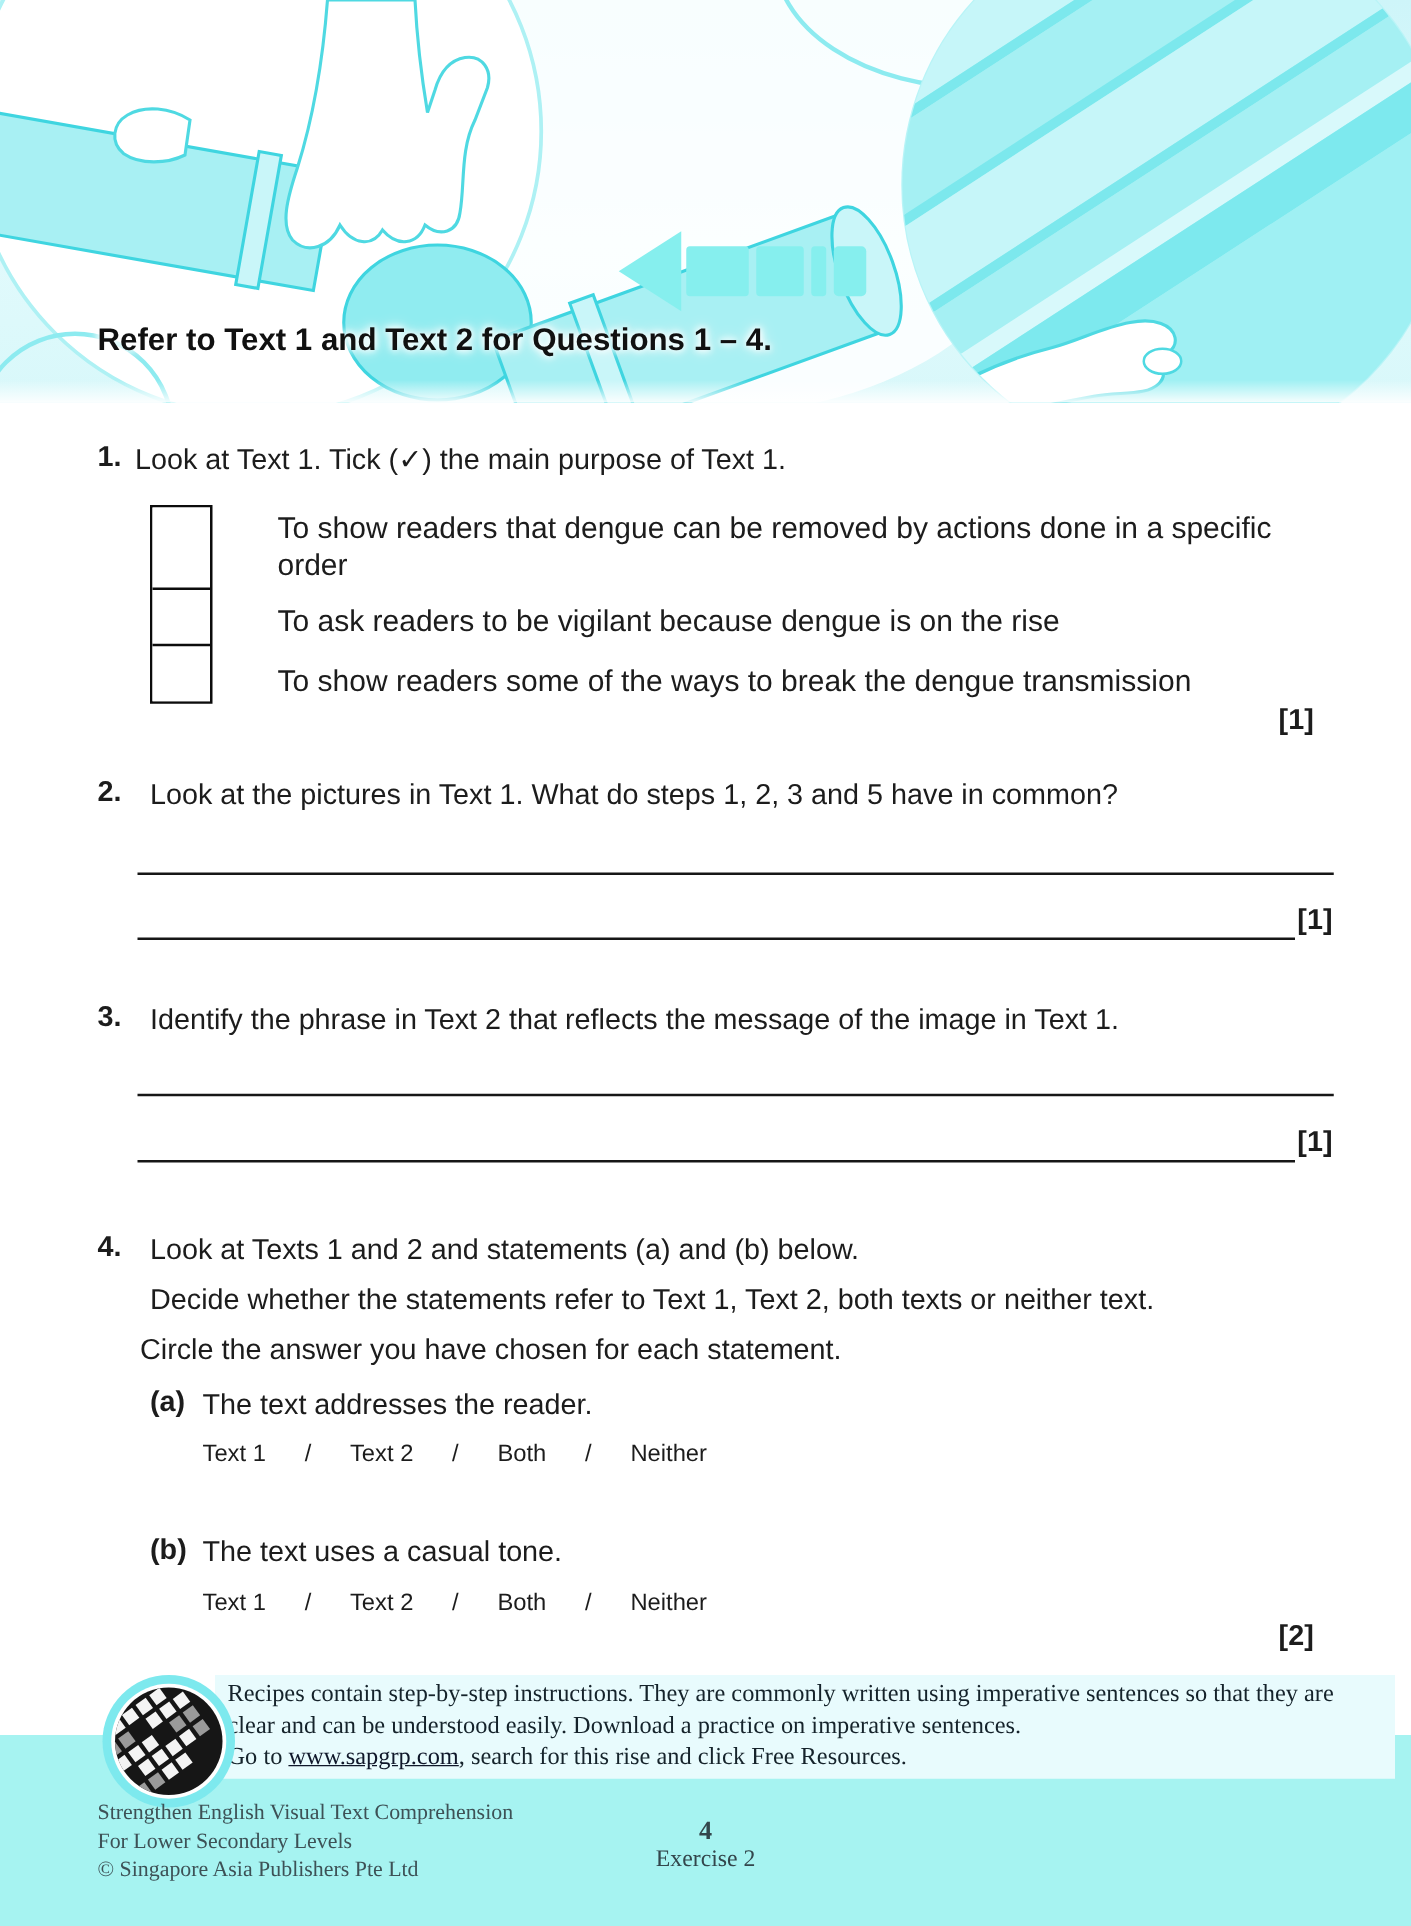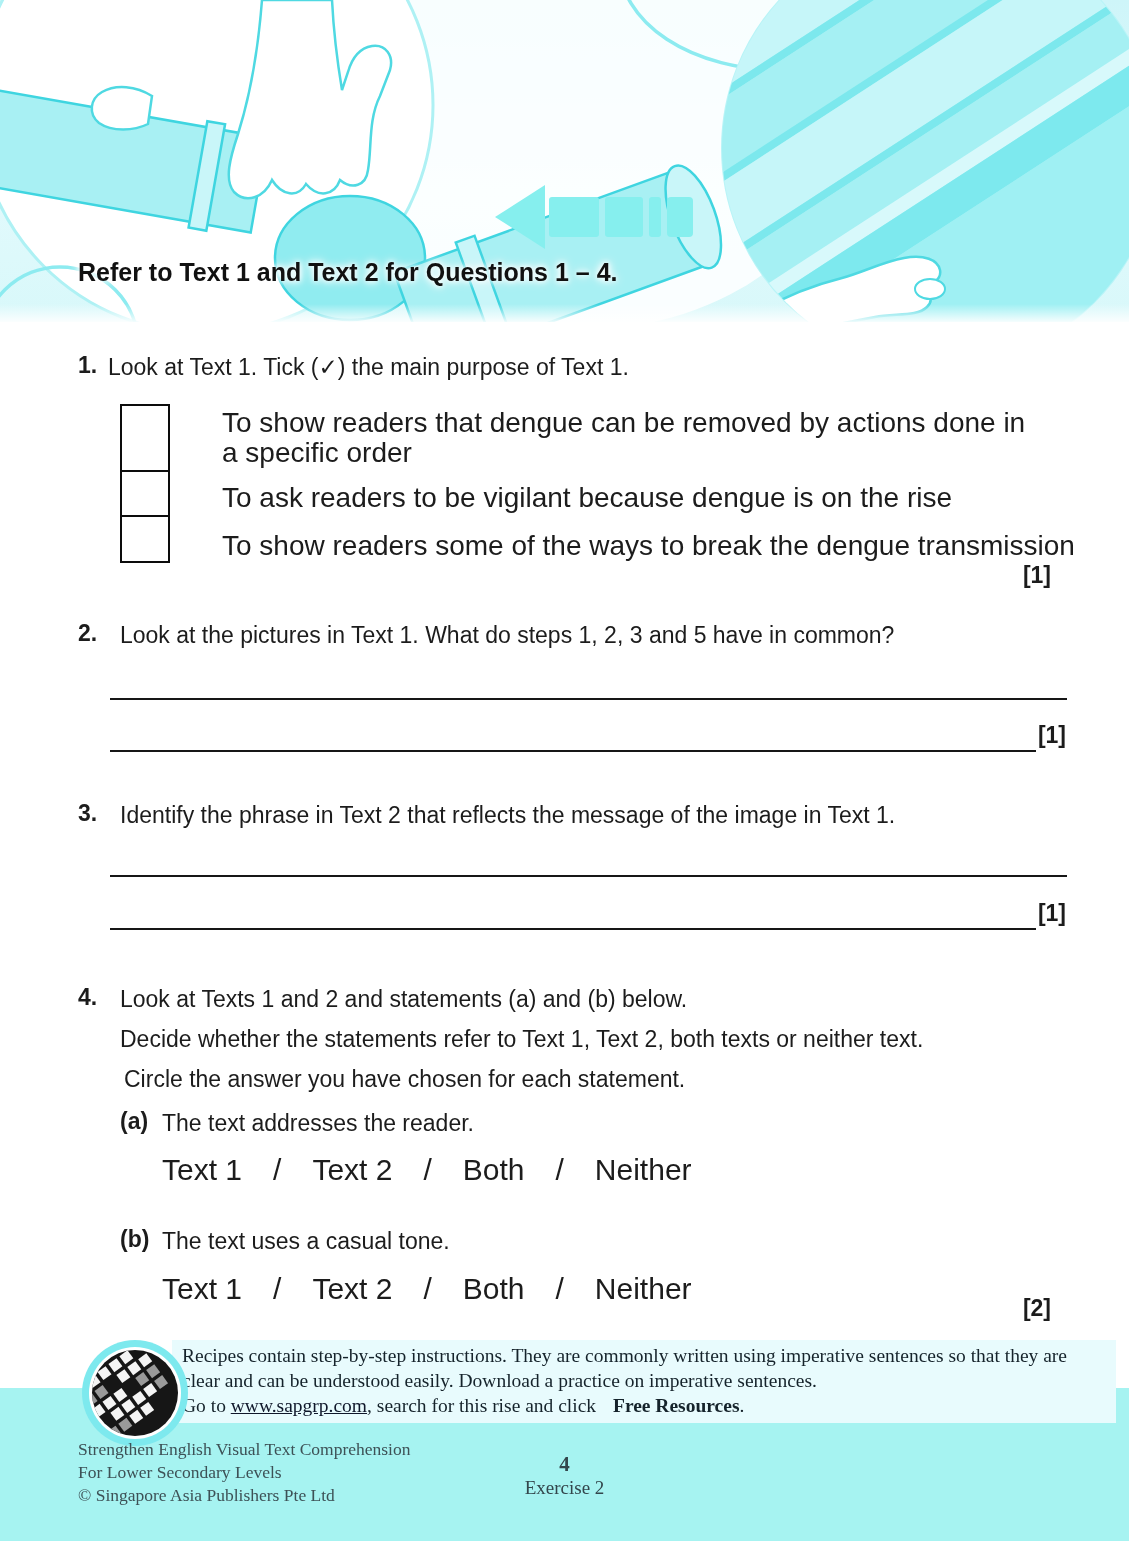--- a/index.html
+++ b/index.html
@@ -8,35 +8,35 @@
     background:#ffffff;overflow:hidden;
     font-family:"Liberation Sans",sans-serif;color:#1c1c1c;
   }
   .abs{position:absolute;}
   .heading{
     font-size:25px;font-weight:700;color:#111;margin:0;
     text-shadow:0 0 5px #fff,0 0 8px #fff,0 0 12px #fff;
   }
   .qnum{font-size:23px;font-weight:700;}
   .qtext{font-size:23px;line-height:30px;}
-  .opt{font-size:28px;line-height:30px;}
+  .opt{font-size:24px;line-height:30px;}
   .mark{font-size:23px;font-weight:700;}
   .ans-line{height:0;border-bottom:2px solid #161616;}
   .cbx-col{width:46px;border:2px solid #0c0c0c;background:#fff;}
   .cbx{width:100%;box-sizing:border-box;background:#fff;}
   .cbx + .cbx{border-top:2px solid #0c0c0c;}
-  .choices{display:flex;gap:31px;font-size:30px;align-items:baseline;}
+  .choices{display:flex;gap:31px;font-size:19px;align-items:baseline;}
   .choices .sep{color:#1c1c1c;}
   .part-label{font-size:23px;font-weight:700;}
   .note-box{
     background:#e8fbfd;width:924px;padding:3px 10px 5px 10px;
     font-family:"Liberation Serif",serif;font-size:19.5px;line-height:25px;color:#15232b;
   }
   .note-box a{color:#0f172a;text-decoration:underline;cursor:pointer;}
-  .note-box .bold{font-weight:700;margin-left:12px;}
+  .note-box .bold{font-weight:400;}
   .footer-band{background:#a6f3f1;}
   .footer-left{
     font-family:"Liberation Serif",serif;font-size:17.5px;line-height:23px;color:#3d5156;
   }
   .footer-center{
     text-align:center;font-family:"Liberation Serif",serif;color:#33464c;
   }
   .footer-center .pg{font-size:21px;font-weight:700;line-height:24px;}
   .footer-center .ex{font-size:19px;line-height:24px;}
 </style>
@@ -156,21 +156,21 @@
 
   <div class="abs qnum" style="left:78px;top:800px;">3.</div>
   <div class="abs qtext" style="left:120px;top:800px;">Identify the phrase in Text 2 that reflects the message of the image in Text 1.</div>
   <div class="abs ans-line" style="left:110px;top:875px;width:957px;"></div>
   <div class="abs mark" style="right:63px;top:900px;">[1]</div>
   <div class="abs ans-line" style="left:110px;top:928px;width:926px;"></div>
 
   <div class="abs qnum" style="left:78px;top:984px;">4.</div>
   <div class="abs qtext" style="left:120px;top:984px;width:960px;">Look at Texts 1 and 2 and statements (a) and (b) below.</div>
   <div class="abs qtext" style="left:120px;top:1024px;width:960px;">Decide whether the statements refer to Text 1, Text 2, both texts or neither text.</div>
-  <div class="abs qtext" style="left:124px;top:1064px;width:960px;">Circle the answer you have chosen for each statement.</div>
+  <div class="abs qtext" style="left:112px;top:1064px;width:960px;">Circle the answer you have chosen for each statement.</div>
 
   <div class="abs part-label" style="left:120px;top:1108px;">(a)</div>
   <div class="abs qtext" style="left:162px;top:1108px;">The text addresses the reader.</div>
   <div class="abs choices" style="left:162px;top:1153px;">
     <span>Text 1</span>
     <span class="sep">/</span>
     <span>Text 2</span>
     <span class="sep">/</span>
     <span>Both</span>
     <span class="sep">/</span>

